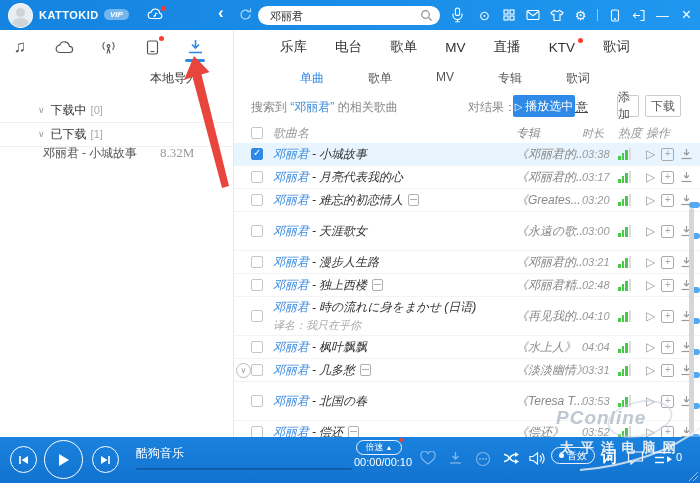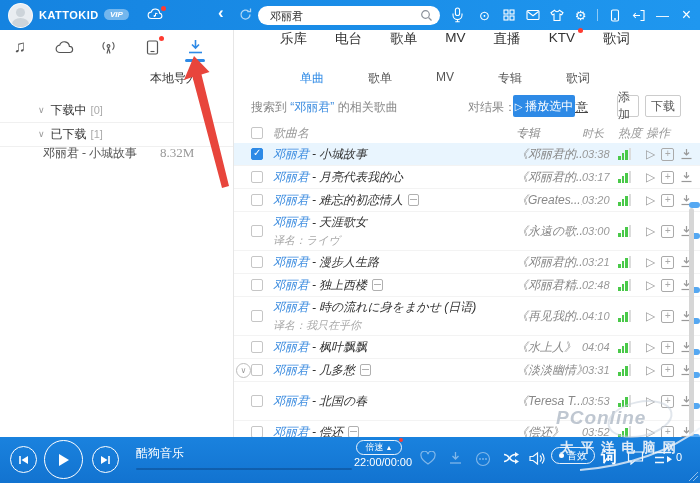--- a/index.html
+++ b/index.html
@@ -25,21 +25,21 @@
                    font-size:11px;color:#333;font-family:inherit;background:transparent;}
   #search-mag{position:absolute;right:7px;top:3px;}
   #mic-ic{position:absolute;left:450px;top:7px;}
   #tb-right{position:absolute;right:6px;top:0;height:30px;display:flex;align-items:center;gap:9px;color:#fff;}
   .tbic{width:15px;height:15px;display:flex;align-items:center;justify-content:center;font-size:13px;color:#fff;}
   .tbsep{width:1px;height:12px;background:rgba(255,255,255,.5);}
   
   #toolbar{position:absolute;left:0;top:30px;width:700px;height:34px;border-bottom:1px solid #ececec;background:#fff;}
   .strip-ic{position:absolute;top:7px;width:22px;height:20px;display:flex;align-items:center;justify-content:center;}
   #dl-underline{position:absolute;left:185px;top:29px;width:20px;height:3px;background:#2e8ae6;border-radius:2px;}
-  #nav{position:absolute;left:280px;top:0;width:350px;height:34px;display:flex;justify-content:space-between;}
+  #nav{position:absolute;left:280px;top:0;width:350px;height:34px;display:flex;justify-content:space-between;align-items:center;}
   .nav-item{font-size:13.5px;color:#333;position:relative;cursor:pointer;}
   
   #subtabrow{position:absolute;left:0;top:64px;width:700px;height:26px;border-bottom:1px solid #ececec;background:#fff;}
   .side-tab{position:absolute;top:6px;width:116px;text-align:center;font-size:12px;color:#333;}
   .side-tab.active{color:#2e8ae6;}
   #subtabs{position:absolute;left:300px;top:6px;width:290px;display:flex;justify-content:space-between;}
   .subtab{font-size:12px;color:#555;}
   .subtab.active{color:#2e8ae6;}
   
   #v-divider{position:absolute;left:233px;top:30px;width:1px;height:407px;background:#e6e6e6;}
@@ -416,21 +416,20 @@
 
       <span class="checkbox"></span>
     </div>
     <div class="col-name">
       <div class="line1">
         <span class="artist">邓丽君</span>
         <span class="dashsep">-</span>
         <span class="stitle">天涯歌女</span>
 
       </div>
-      <div class="subtitle">译名：ライヴ</div>
     </div>
     <div class="col-album">《永遠の歌..》</div>
     <div class="col-dur">03:00</div>
     <div class="col-hot">
       <i class="bar b1"></i>
             <i class="bar b2"></i>
             <i class="bar b3"></i>
             <i class="bar b4"></i>
     </div>
     <div class="col-ops">
@@ -705,21 +704,21 @@
           <path d="M1 1l6.5 4L1 9Z" fill="#fff"></path>
         </svg>
     </div>
     <div id="np-title">酷狗音乐</div>
     <div id="progress"></div>
     <div id="speed-pill">
       <span>倍速</span>
         <span style="font-size:7px;">▲</span>
       <span class="reddot" style="right:-2px;top:-3px;width:4px;height:4px;"></span>
     </div>
-    <div id="np-time">22:00/00:00</div>
+    <div id="np-time">00:00/00:10</div>
     <span class="pic faded" style="left:420px;">
       <svg width="16" height="14" viewBox="0 0 16 14">
           <path d="M8 13S1 8.5 1 4.5A3.5 3.5 0 0 1 8 3a3.5 3.5 0 0 1 7 1.5C15 8.5 8 13 8 13Z" fill="none" stroke="#fff" stroke-width="1.2"></path>
         </svg>
     </span>
     <span class="pic faded" style="left:448px;">
       <svg width="15" height="14" viewBox="0 0 15 14">
           <path d="M7.5 1v6.5M4.5 5L7.5 8l3-3" fill="none" stroke="#fff" stroke-width="1.3"></path>
           <path d="M2 12h11" stroke="#fff" stroke-width="1.3"></path>
         </svg>

